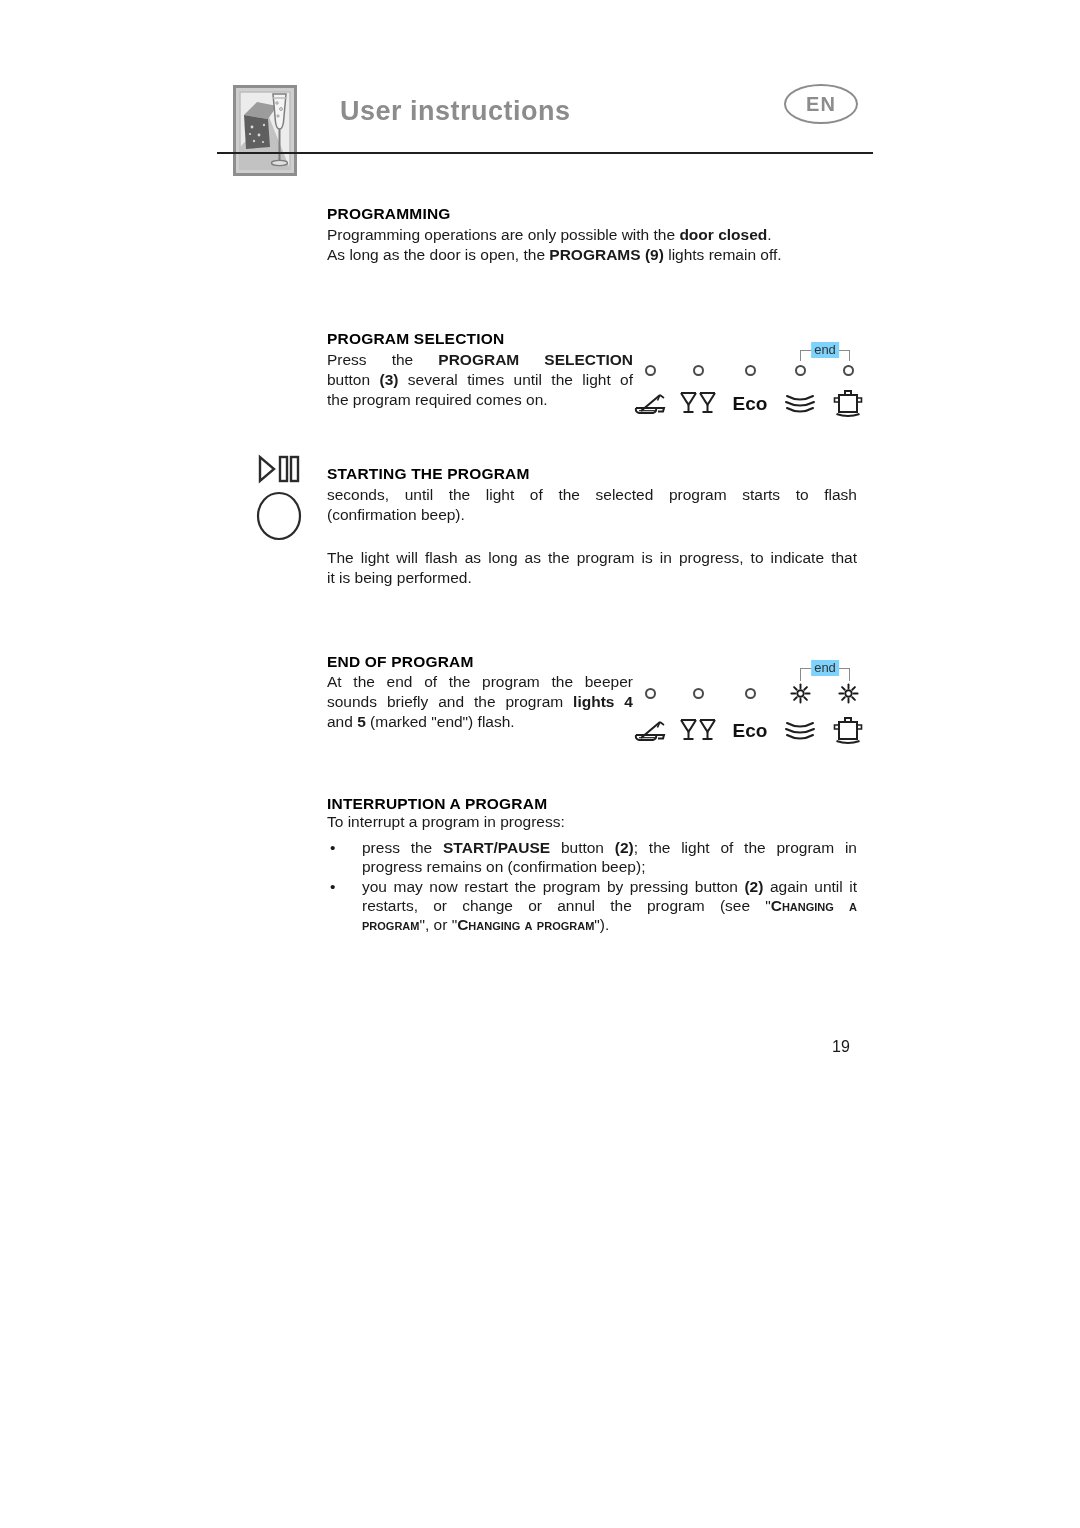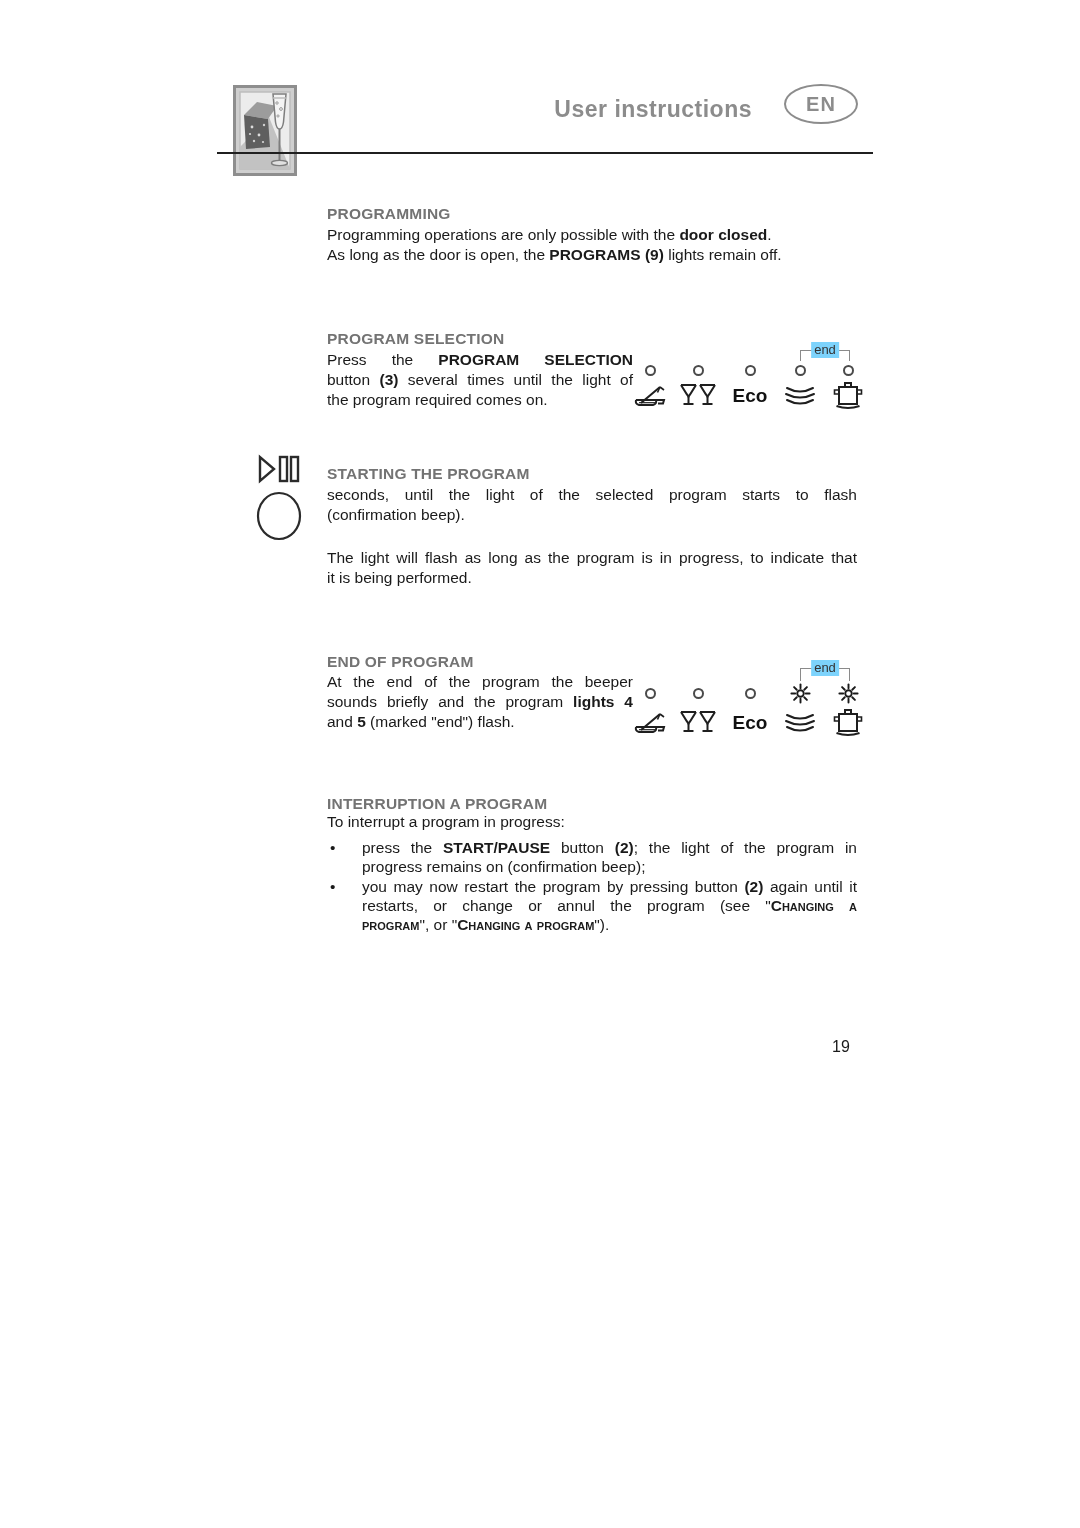--- a/index.html
+++ b/index.html
@@ -3,34 +3,34 @@
 <meta charset="utf-8">
 <style>
   html,body{margin:0;padding:0;background:#ffffff;}
   .page{
     position:relative;width:1080px;height:1528px;background:#ffffff;
     font-family:"Liberation Sans", sans-serif;color:#1a1a1a;overflow:hidden;
   }
   
   .logo{position:absolute;left:233px;top:85px;width:64px;height:91px;}
   .page-title{
-    position:absolute;left:340px;top:96px;width:412px;text-align:right;
-    font-size:23px;font-weight:bold;color:#8c8c8c;letter-spacing:0.5px;
+    position:absolute;left:340px;top:96px;width:412px;text-align:left;
+    font-size:27px;font-weight:bold;color:#8c8c8c;letter-spacing:0.5px;
   }
   .en-badge{
     position:absolute;left:784px;top:84px;width:70px;height:36px;
     border:2.5px solid #8c8c8c;border-radius:50%;
     display:flex;align-items:center;justify-content:center;
     font-size:20px;font-weight:bold;color:#8c8c8c;letter-spacing:1px;
   }
   .rule{position:absolute;left:217px;top:152px;width:656px;height:2px;background:#1f1f1f;}
   
   .heading{
     position:absolute;left:327px;font-size:15.5px;font-weight:bold;
-    letter-spacing:0.2px;color:#737373;
+    letter-spacing:0.2px;color:#000000;
   }
   .para{position:absolute;left:327px;width:530px;font-size:15.5px;line-height:20px;color:#1a1a1a;}
   .para.narrow{width:306px;}
   .jl{text-align:justify;text-align-last:justify;}
   .ll{text-align:left;}
   .b{font-weight:bold;}
   .sc{font-variant:small-caps;}
   .intro{position:absolute;left:327px;width:530px;font-size:15.5px;line-height:20px;}
   .bullets{position:absolute;left:330px;top:838px;width:527px;font-size:15.5px;line-height:19px;}
   .bullet-row{display:flex;margin-bottom:1px;}
@@ -44,21 +44,21 @@
   .diagram{position:absolute;left:630px;width:252px;}
   #d1{top:350px;height:64px;}
   #d2{top:668px;height:82px;}
   .pcol{position:absolute;width:48px;text-align:center;}
   #d1 .pcol{top:12px;}
   #d2 .pcol{top:13px;}
   .pcol.c1{left:-4px;}.pcol.c2{left:44px;}.pcol.c3{left:96px;}.pcol.c4{left:146px;}.pcol.c5{left:194px;}
   .light-slot{display:flex;align-items:center;justify-content:center;}
   #d1 .light-slot{height:16px;}
   #d2 .light-slot{height:24px;}
-  .icon-slot{height:32px;display:flex;align-items:center;justify-content:center;margin-top:2px;}
+  .icon-slot{height:32px;display:flex;align-items:center;justify-content:center;margin-top:10px;}
   .light{width:11px;height:11px;border:2px solid #4a4a4a;border-radius:50%;box-sizing:border-box;background:#fff;}
   .eco{font-size:19px;font-weight:bold;color:#111;}
   .end-bracket{
     position:absolute;top:0;left:170px;width:48px;height:10px;
     border-top:1.5px solid #8a8a8a;border-left:1.5px solid #8a8a8a;border-right:1.5px solid #8a8a8a;
   }
   #d2 .end-bracket{height:12px;}
   .end-label{
     position:absolute;left:50%;top:-9px;transform:translateX(-50%);
     background:#7dd3fc;padding:0 3px;font-size:13px;color:#333;line-height:16px;

